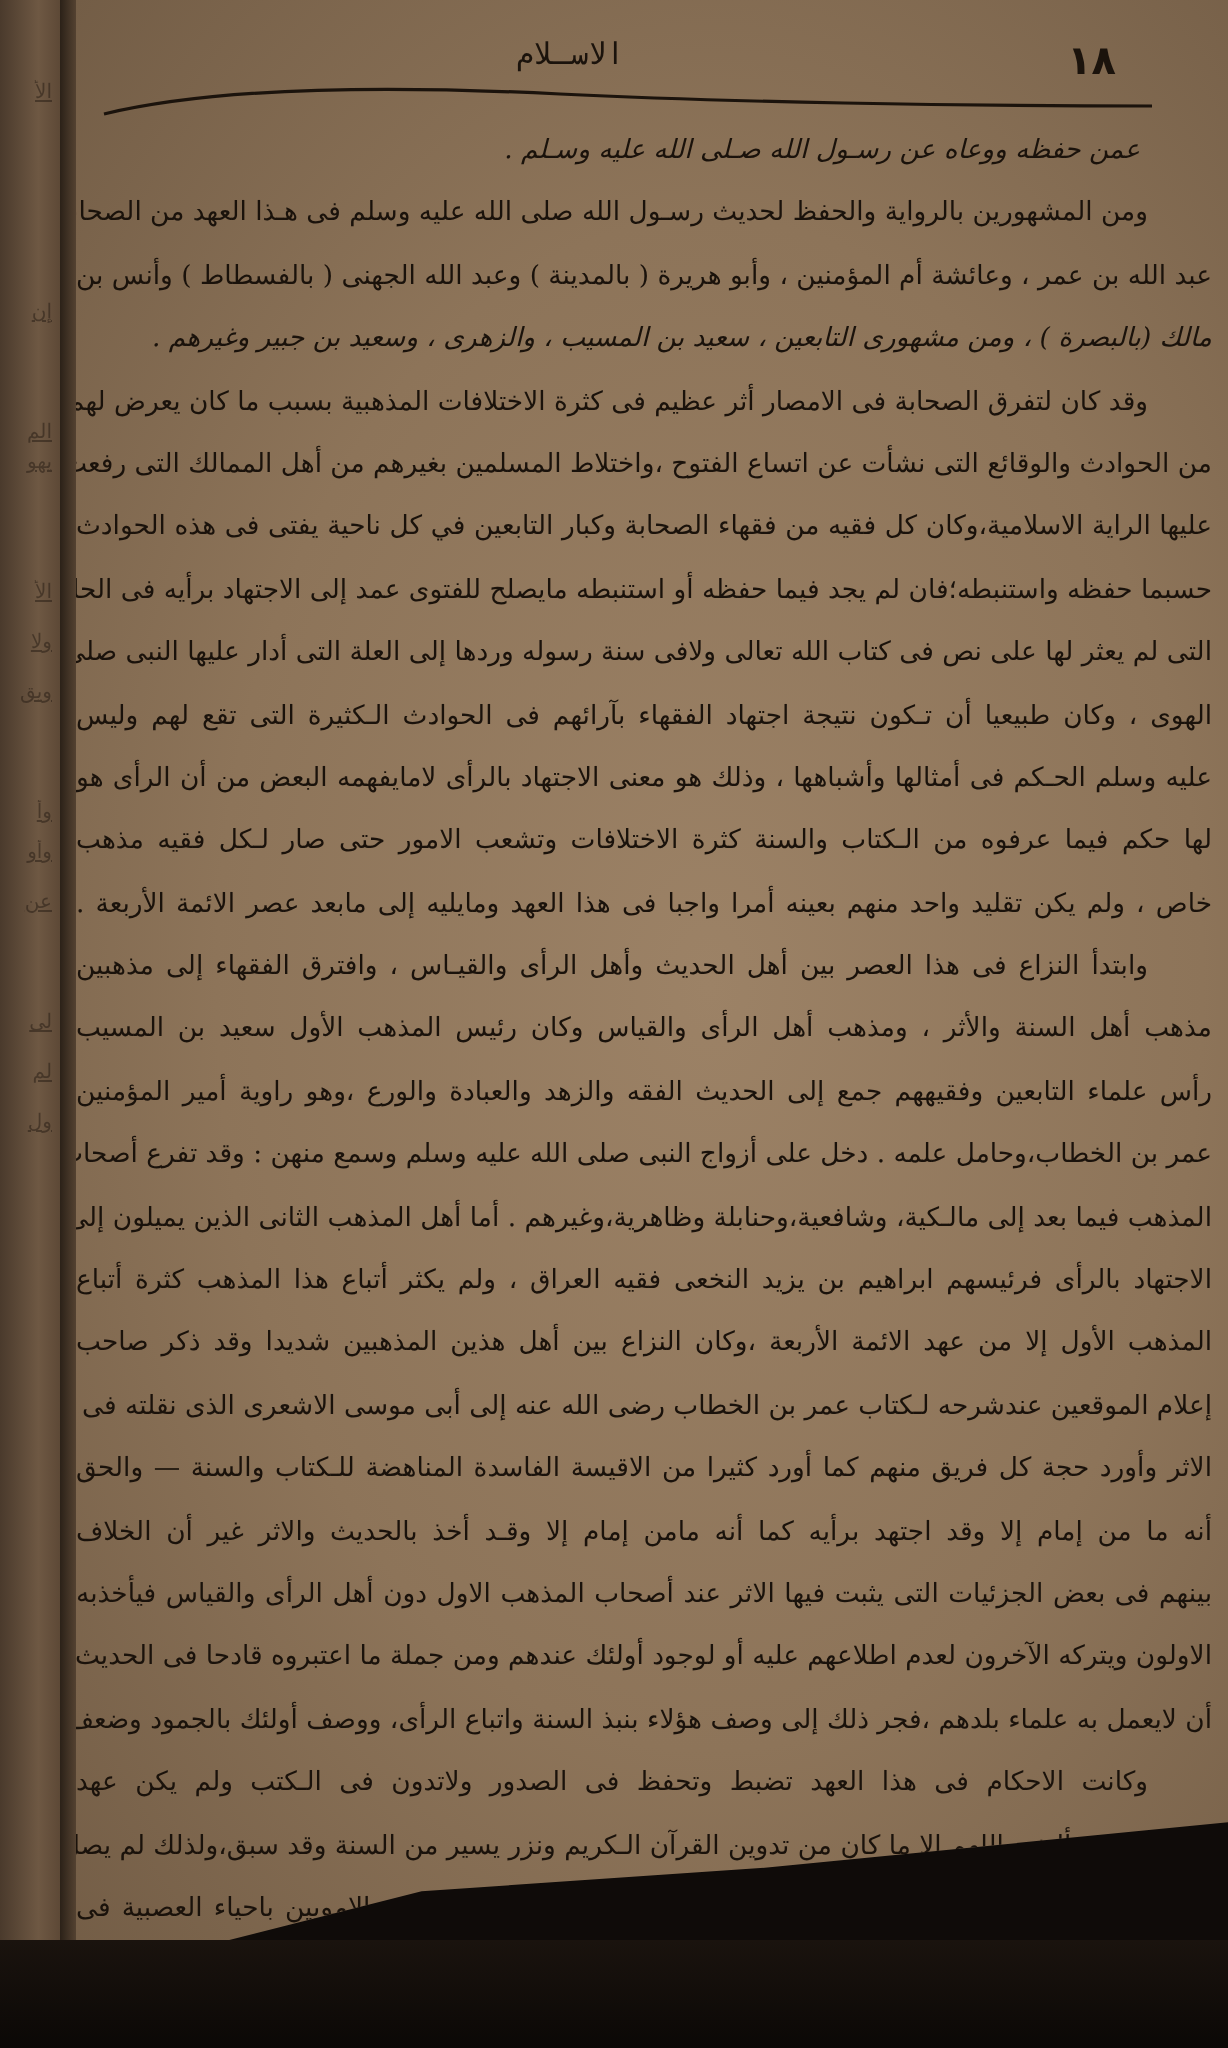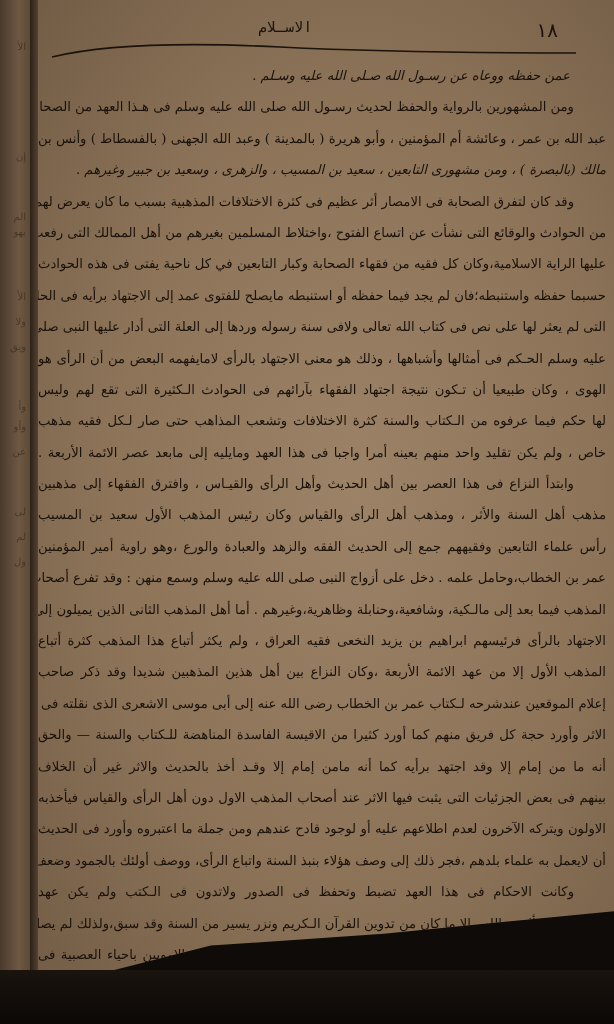--- a/index.html
+++ b/index.html
@@ -8,37 +8,37 @@
     background:#0f0b09;
     font-family:"DejaVu Sans", sans-serif;
   }
   .left-page {
     position:absolute; left:0; top:0; width:32px; height:990px;
     background:linear-gradient(90deg,#4a3a2c 0%,#6e5843 60%,#5a4634 100%);
   }
   .left-page .ghost {
     position:absolute; left:2px; width:24px; color:#2a1f16; opacity:.55;
     font-family:"DejaVu Serif", serif; font-size:10px; direction:rtl; 
-    line-height:14px; overflow:hidden; white-space:nowrap;
+    line-height:14px; overflow:hidden; white-space:nowrap;text-decoration:underline;
   }
   .gutter {
     position:absolute; left:30px; top:0; width:10px; height:980px;
     background:linear-gradient(90deg,#2b2118,#5e4a37);
   }
   .page {
     position:absolute; left:38px; top:0; width:576px; height:985px;
     background:radial-gradient(ellipse at 55% 50%, #9c8266 0%, #8d7459 55%, #735d46 100%);
     clip-path:polygon(0 0,100% 0,100% 92.5%,60% 94.8%,30% 96%,3% 100%,0 99%);
   }
   .header {
     position:absolute; top:10px; left:0; right:0; height:34px;
   }
   .page-number {
     position:absolute; right:56px; top:8px;
-    font-family:"DejaVu Sans", sans-serif; font-weight:normal; font-size:20px; color:#1b130c;margin-left:16px;
+    font-family:"DejaVu Sans", sans-serif; font-weight:bold; font-size:20px; color:#1b130c;margin-left:16px;
   }
   .running-title {
     position:absolute; left:220px; top:8px;
     font-family:Liberation Mono, monospace; font-size:15px; color:#1b130c; direction:rtl;
   }
   .rule {
     position:absolute; left:12px; top:39px; width:528px; height:20px;
   }
   .body-text {
     position:absolute; top:60px; left:0; width:572px;
@@ -93,36 +93,36 @@
   <div class="body-text">
     <span class="line first-indent last">عمن حفظه ووعاه عن رسـول الله صـلى الله عليه وسـلم .</span>
     <span class="line para-start">ومن المشهورين بالرواية والحفظ لحديث رسـول الله صلى الله عليه وسلم فى هـذا العهد من الصحابة</span>
     <span class="line">عبد الله بن عمر ، وعائشة أم المؤمنين ، وأبو هريرة ( بالمدينة ) وعبد الله الجهنى ( بالفسطاط ) وأنس بن</span>
     <span class="line last">مالك (بالبصرة ) ، ومن مشهورى التابعين ، سعيد بن المسيب ، والزهرى ، وسعيد بن جبير وغيرهم .</span>
     <span class="line para-start">وقد كان لتفرق الصحابة فى الامصار أثر عظيم فى كثرة الاختلافات المذهبية بسبب ما كان يعرض لهم</span>
     <span class="line">من الحوادث والوقائع التى نشأت عن اتساع الفتوح ،واختلاط المسلمين بغيرهم من أهل الممالك التى رفعت</span>
     <span class="line">عليها الراية الاسلامية،وكان كل فقيه من فقهاء الصحابة وكبار التابعين في كل ناحية يفتى فى هذه الحوادث</span>
     <span class="line">حسبما حفظه واستنبطه؛فان لم يجد فيما حفظه أو استنبطه مايصلح للفتوى عمد إلى الاجتهاد برأيه فى الحادثة</span>
     <span class="line">التى لم يعثر لها على نص فى كتاب الله تعالى ولافى سنة رسوله وردها إلى العلة التى أدار عليها النبى صلى الله</span>
+    <span class="line">الهوى ، وكان طبيعيا أن تـكون نتيجة اجتهاد الفقهاء بآرائهم فى الحوادث الـكثيرة التى تقع لهم وليس</span>
     <span class="line">عليه وسلم الحـكم فى أمثالها وأشباهها ، وذلك هو معنى الاجتهاد بالرأى لامايفهمه البعض من أن الرأى هو</span>
-    <span class="line">الهوى ، وكان طبيعيا أن تـكون نتيجة اجتهاد الفقهاء بآرائهم فى الحوادث الـكثيرة التى تقع لهم وليس</span>
-    <span class="line">لها حكم فيما عرفوه من الـكتاب والسنة كثرة الاختلافات وتشعب المذاهب حتى صار لـكل فقيه مذهب</span>
+    <span class="line">لها حكم فيما عرفوه من الـكتاب والسنة كثرة الاختلافات وتشعب الامور حتى صار لـكل فقيه مذهب</span>
     <span class="line">خاص ، ولم يكن تقليد واحد منهم بعينه أمرا واجبا فى هذا العهد ومايليه إلى مابعد عصر الائمة الأربعة .</span>
     <span class="line para-start">وابتدأ النزاع فى هذا العصر بين أهل الحديث وأهل الرأى والقيـاس ، وافترق الفقهاء إلى مذهبين</span>
     <span class="line">مذهب أهل السنة والأثر ، ومذهب أهل الرأى والقياس وكان رئيس المذهب الأول سعيد بن المسيب</span>
     <span class="line">رأس علماء التابعين وفقيههم جمع إلى الحديث الفقه والزهد والعبادة والورع ،وهو راوية أمير المؤمنين</span>
     <span class="line">عمر بن الخطاب،وحامل علمه . دخل على أزواج النبى صلى الله عليه وسلم وسمع منهن : وقد تفرع أصحاب هذا</span>
     <span class="line">المذهب فيما بعد إلى مالـكية، وشافعية،وحنابلة وظاهرية،وغيرهم . أما أهل المذهب الثانى الذين يميلون إلى</span>
     <span class="line">الاجتهاد بالرأى فرئيسهم ابراهيم بن يزيد النخعى فقيه العراق ، ولم يكثر أتباع هذا المذهب كثرة أتباع</span>
     <span class="line">المذهب الأول إلا من عهد الائمة الأربعة ،وكان النزاع بين أهل هذين المذهبين شديدا وقد ذكر صاحب</span>
     <span class="line">إعلام الموقعين عندشرحه لـكتاب عمر بن الخطاب رضى الله عنه إلى أبى موسى الاشعرى الذى نقلته فى العدد</span>
     <span class="line">الاثر وأورد حجة كل فريق منهم كما أورد كثيرا من الاقيسة الفاسدة المناهضة للـكتاب والسنة — والحق</span>
     <span class="line">أنه ما من إمام إلا وقد اجتهد برأيه كما أنه مامن إمام إلا وقـد أخذ بالحديث والاثر غير أن الخلاف</span>
     <span class="line">بينهم فى بعض الجزئيات التى يثبت فيها الاثر عند أصحاب المذهب الاول دون أهل الرأى والقياس فيأخذبه</span>
-    <span class="line">الاولون ويتركه الآخرون لعدم اطلاعهم عليه أو لوجود قادح عندهم ومن جملة ما اعتبروه وأورد فى الحديث</span>
+    <span class="line">الاولون ويتركه الآخرون لعدم اطلاعهم عليه أو لوجود أولئك عندهم ومن جملة ما اعتبروه قادحا فى الحديث</span>
     <span class="line">أن لايعمل به علماء بلدهم ،فجر ذلك إلى وصف هؤلاء بنبذ السنة واتباع الرأى، ووصف أولئك بالجمود وضعف الفكر.</span>
     <span class="line para-start">وكانت الاحكام فى هذا العهد تضبط وتحفظ فى الصدور ولاتدون فى الـكتب ولم يكن عهد</span>
     <span class="line">عهد تدوين وتأليف، اللهم إلا ما كان من تدوين القرآن الـكريم ونزر يسير من السنة وقد سبق،ولذلك لم يصل</span>
     <span class="line">إلينا من ثمرات عقول المصنفين فى هذا العهد شىء يذكر،وسبب ذلك عناية الامويين باحياء العصبية فى</span>
     <span class="line">نفوس مشايعيهم والمناصرين لهم؛واهتمامهم بالسياسة وازدياد موارد الثروة والتوسع فى الرفاهية</span>
 
   </div>
   <div class="footer-dot"></div>
 </div>
 

